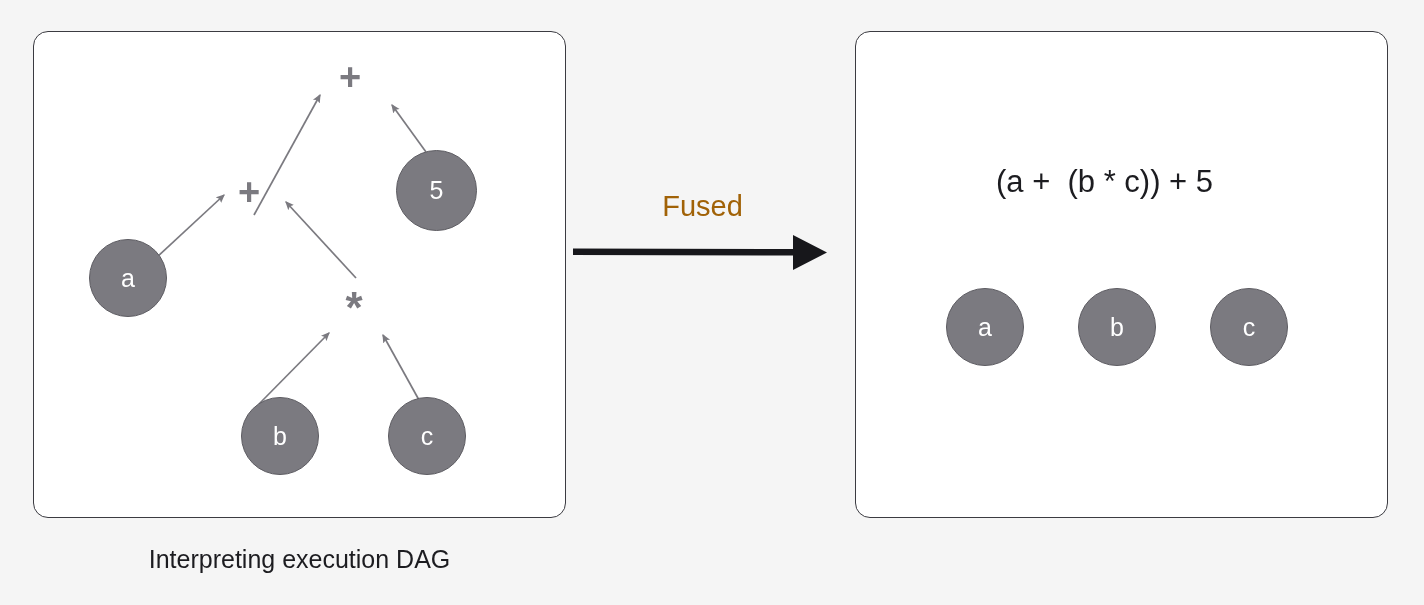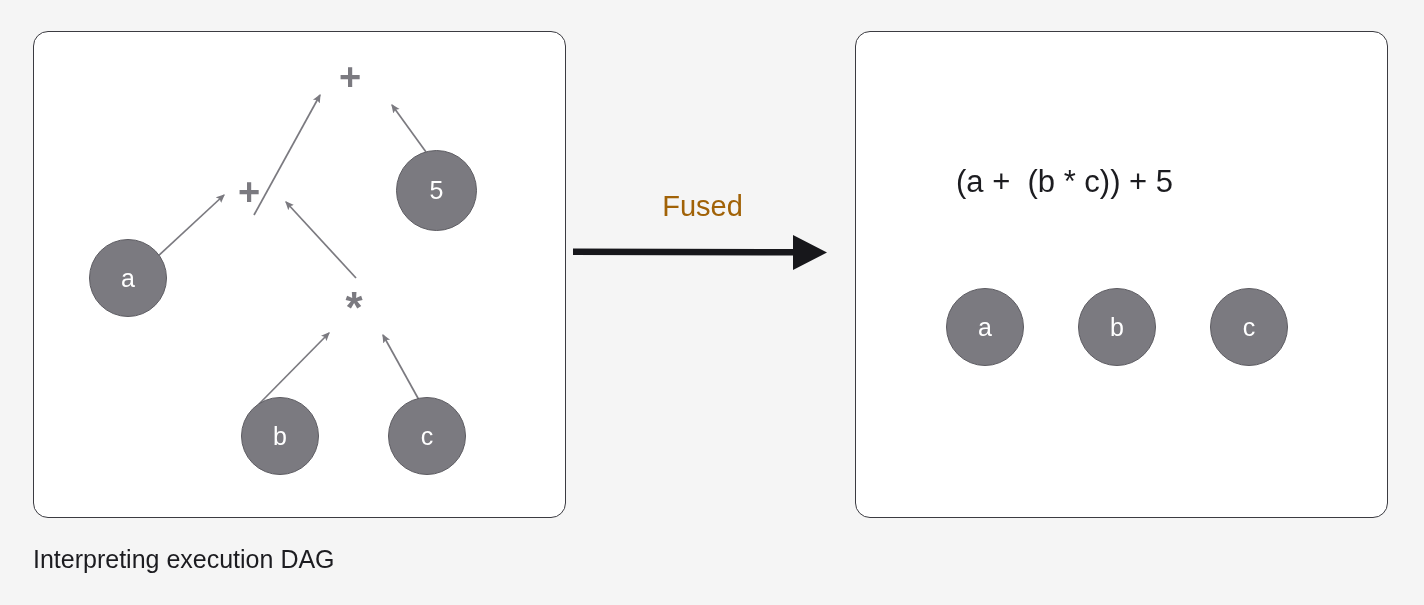--- a/index.html
+++ b/index.html
@@ -97,21 +97,21 @@
     color: #a16207;
     line-height: 1;
     user-select: none;
   }
 
   
   .caption {
     position: absolute;
     top: 544px;
     width: 533px;
-    text-align: left;
+    text-align: center;
     font-size: 25px;
     color: #1c1c20;
     line-height: 1.2;
     user-select: none;
   }
   #caption-left  { left: 33px;  }
   #caption-right { left: 855px; }
 
   
   .edges {
@@ -173,21 +173,21 @@
   </div>
 
   <div id="fused-label">Fused</div>
 
   <svg id="fused-arrow" viewBox="0 0 275 52" width="275" height="52" xmlns="http://www.w3.org/2000/svg">
     <path d="M 8 20.5 L 228 21.0 L 228 7 L 262 24.5 L 228 42 L 228 27.5 L 8 27.0 Z" fill="#17171b"></path>
   </svg>
 
   <div class="panel" id="panel-right"></div>
 
-  <div class="expr" style="left:956px; top:166px;">(a +  (b * c)) + 5</div>
+  <div class="expr" style="left:996px; top:166px;">(a +  (b * c)) + 5</div>
 
   <div class="node" style="left:946px; top:288px;">
     <span>a</span>
   </div>
   <div class="node" style="left:1078px; top:288px;">
     <span>b</span>
   </div>
   <div class="node" style="left:1210px; top:288px;">
     <span>c</span>
   </div>

